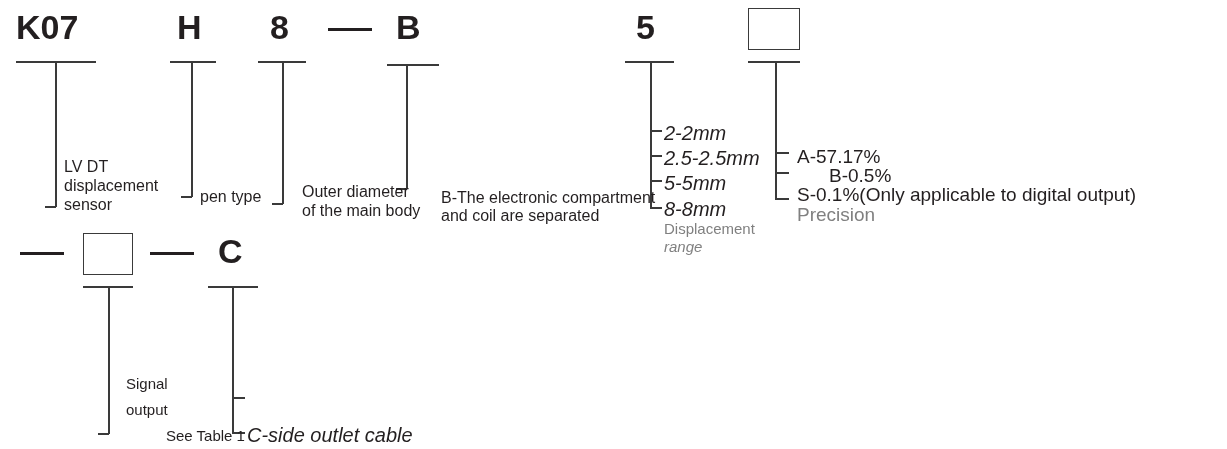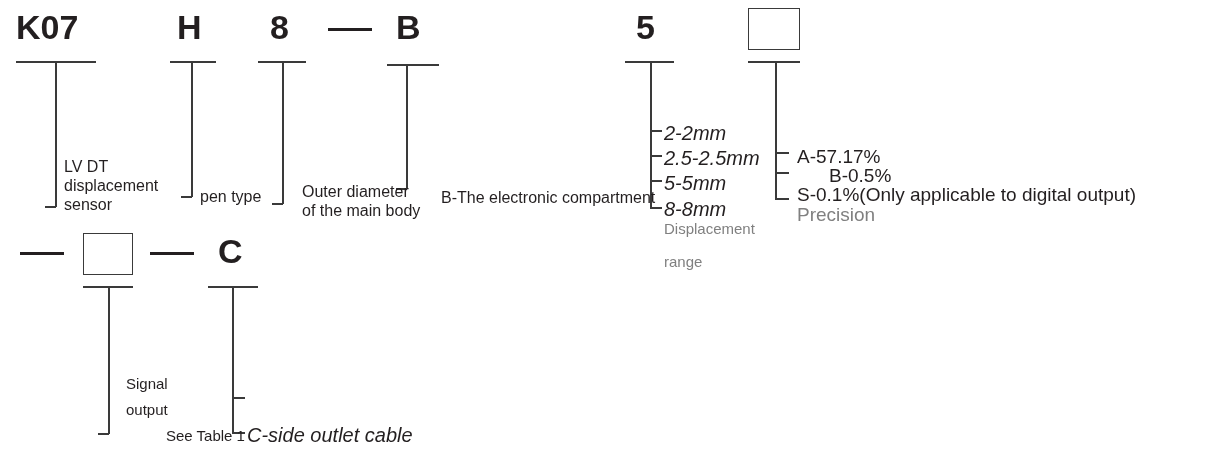--- a/index.html
+++ b/index.html
@@ -133,27 +133,28 @@
   <div class="lbl sm" style="left:64px; top:156px;">LV DT</div>
   <div class="lbl sm" style="left:64px; top:175px;">displacement</div>
   <div class="lbl sm" style="left:64px; top:194px;">sensor</div>
 
   <div class="lbl sm" style="left:200px; top:186px;">pen type</div>
 
   <div class="lbl sm" style="left:302px; top:181px;">Outer diameter</div>
   <div class="lbl sm" style="left:302px; top:200px;">of the main body</div>
 
   <div class="lbl sm" style="left:441px; top:187px;">B-The electronic compartment</div>
+  <div class="lbl sm" style="left:441px; top:205px;">and coil are separated</div>
 
   <div class="lbl xl" style="left:664px; top:120px;">2-2mm</div>
   <div class="lbl xl" style="left:664px; top:145px;">2.5-2.5mm</div>
   <div class="lbl xl" style="left:664px; top:170px;">5-5mm</div>
   <div class="lbl xl" style="left:664px; top:196px;">8-8mm</div>
   <div class="lbl md gray" style="left:664px; top:219px;">Displacement</div>
-  <div class="lbl md gray" style="left:664px; top:252px;">range</div>
+  <div class="lbl md gray" style="left:664px; top:237px;font-style:italic;">range</div>
 
   <div class="lbl lg" style="left:797px; top:144px;">A-57.17%</div>
   <div class="lbl lg" style="left:797px; top:163px;margin-left:32px;">B-0.5%</div>
   <div class="lbl lg" style="left:797px; top:182px;">S-0.1%(Only applicable to digital output)</div>
   <div class="lbl lg gray" style="left:797px; top:202px;">Precision</div>
 
   <div class="dash" style="left:20px; top:252px; width:44px;"></div>
 
   <div class="box" style="left:83px; top:233px; width:50px; height:42px;"></div>
 

